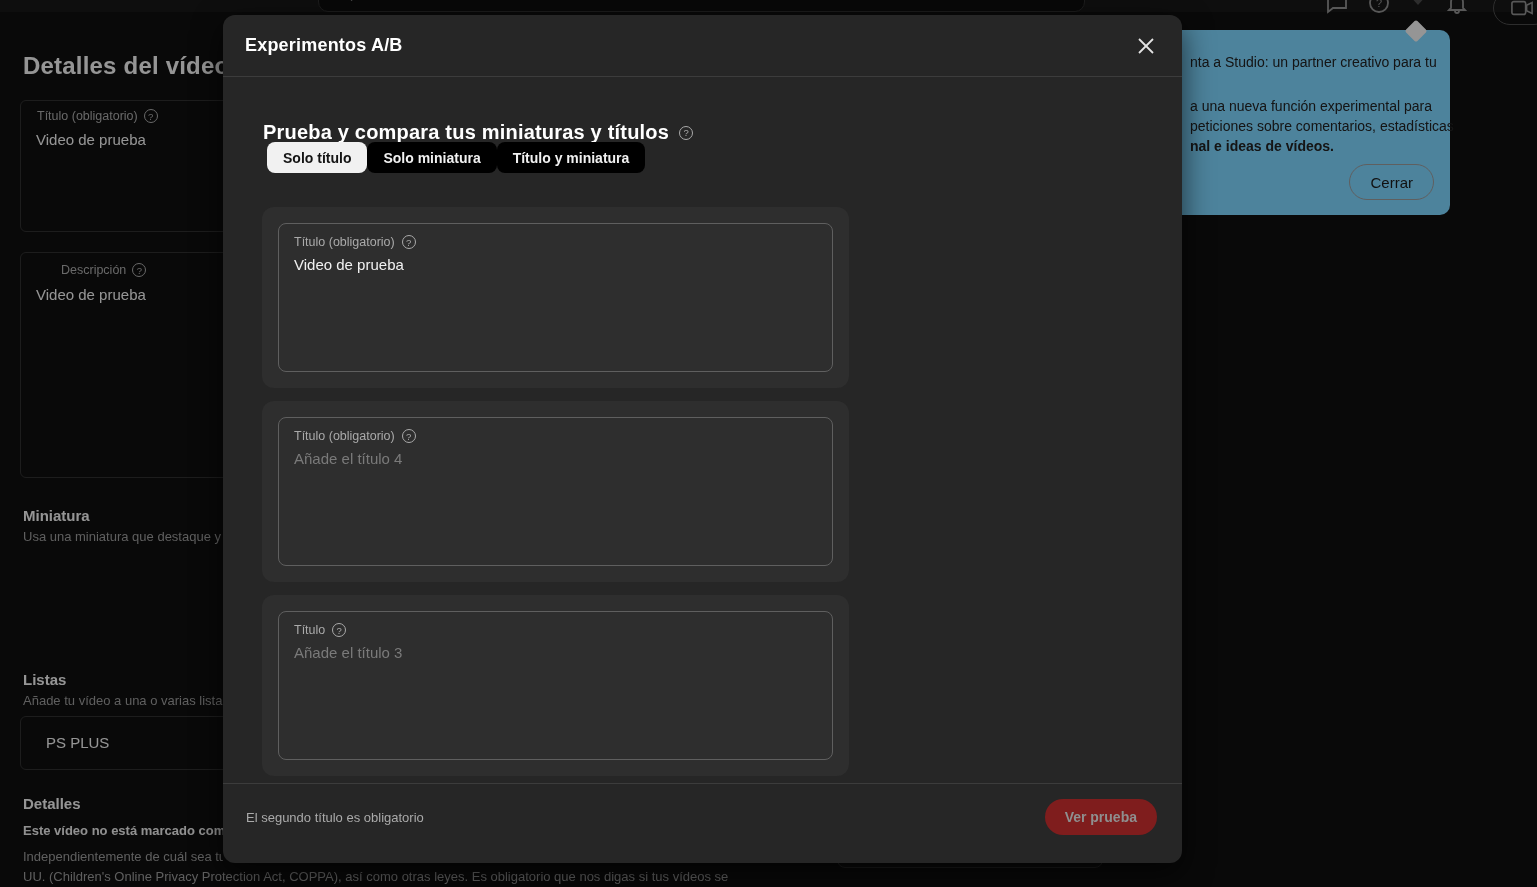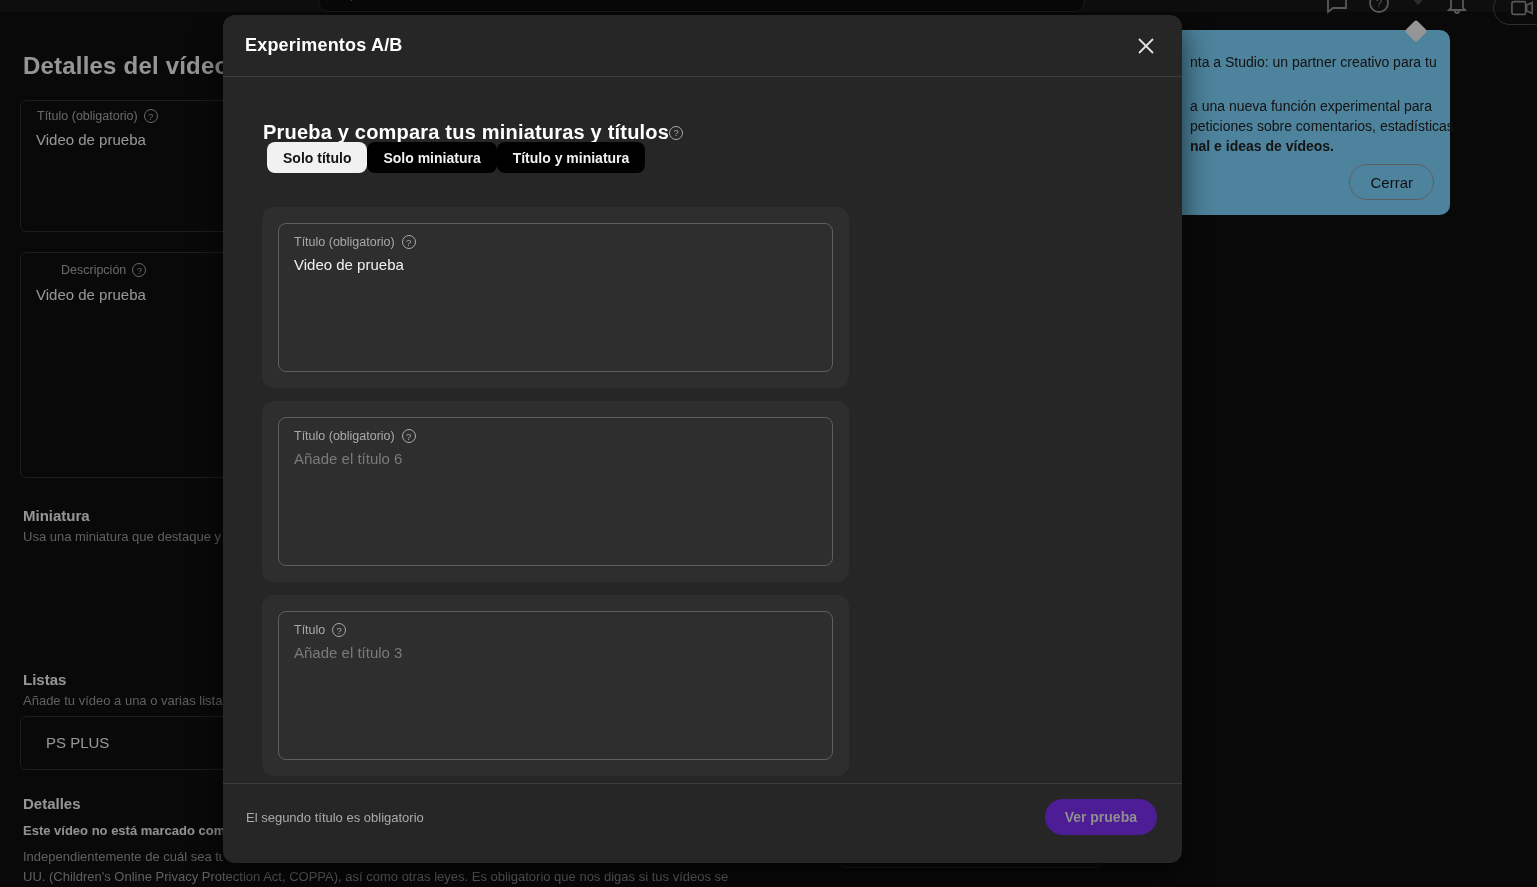--- a/index.html
+++ b/index.html
@@ -77,40 +77,40 @@
   .overlay { position:absolute; inset:0; background:rgba(0,0,0,0.38); }
 
   
   .modal { position:absolute; left:223px; top:15px; width:959px; height:848px; background:#262626;
     border-radius:12px; box-shadow:0 10px 30px rgba(0,0,0,0.65); }
   .modal-header { position:relative; height:62px; border-bottom:1px solid #3c3c3c; display:flex; align-items:center;
     padding:0 24px 0 22px; }
   .modal-title { font-size:18px; font-weight:bold; color:#ffffff; letter-spacing:.2px; }
   .close-x { position:absolute; right:24px; top:19px; width:24px; height:24px; display:flex; align-items:center;
     justify-content:center; color:#e3e3e3; cursor:pointer; }
-  .modal-heading { position:absolute; left:40px; top:106px; display:flex; align-items:center; gap:0; }
+  .modal-heading { position:absolute; left:40px; top:106px; display:flex; align-items:center; gap:10px; }
   .modal-heading .txt { font-size:20px; font-weight:bold; color:#ffffff; letter-spacing:.2px; }
   .modal-heading .qicon { color:#aaaaaa; }
   .chips { position:absolute; left:44px; top:127px; display:flex; }
   .chip { height:31px; padding:0 16px; border-radius:8px; background:#000000; color:#f1f1f1; font-size:14px;
     font-weight:bold; display:flex; align-items:center; cursor:pointer; }
   .chip.selected { background:#f1f1f1; color:#141414; }
   .cards { position:absolute; left:39px; top:192px; width:587px; }
   .card { width:587px; height:181px; background:#2e2e2e; border-radius:12px; margin-bottom:13px; position:relative; }
   .card-inner { position:absolute; left:16px; top:16px; right:16px; height:149px; border:1px solid #5f5f5f;
     border-radius:8px; padding:11px 15px; }
   .card-label { font-size:12.5px; color:#aaaaaa; display:flex; align-items:center; gap:7px; }
   .card-label .qicon { color:#aaaaaa; }
   .card-value { margin-top:7px; font-size:15px; color:#f1f1f1; }
   .card-value.placeholder { color:#7a7a7a; }
   .modal-footer { position:absolute; left:0; bottom:0; width:100%; height:80px; border-top:1px solid #3c3c3c;
     display:flex; align-items:center; justify-content:space-between; padding:0 25px 13px 23px;
     border-radius:0 0 12px 12px; }
   .footer-status { font-size:13px; color:#aaaaaa; }
-  .submit-btn { height:36px; padding:0 20px; border-radius:18px; background:#4c1d95; color:#8f8f8f;
+  .submit-btn { height:36px; padding:0 20px; border-radius:18px; background:#7f1d1d; color:#8f8f8f;
     font-size:14px; font-weight:bold; display:flex; align-items:center; border:none; }
 </style>
 </head>
 <body>
 
 <div class="page">
 
   <div class="bg-layer">
     <div class="topbar"></div>
 
@@ -233,21 +233,21 @@
           </div>
           <div class="card-value">Video de prueba</div>
         </div>
       </div>
       <div class="card">
         <div class="card-inner">
           <div class="card-label">
             <span>Título (obligatorio)</span>
             <span class="qicon">?</span>
           </div>
-          <div class="card-value placeholder">Añade el título 6</div>
+          <div class="card-value placeholder">Añade el título 4</div>
         </div>
       </div>
       <div class="card">
         <div class="card-inner">
           <div class="card-label">
             <span>Título</span>
             <span class="qicon">?</span>
           </div>
           <div class="card-value placeholder">Añade el título 3</div>
         </div>

